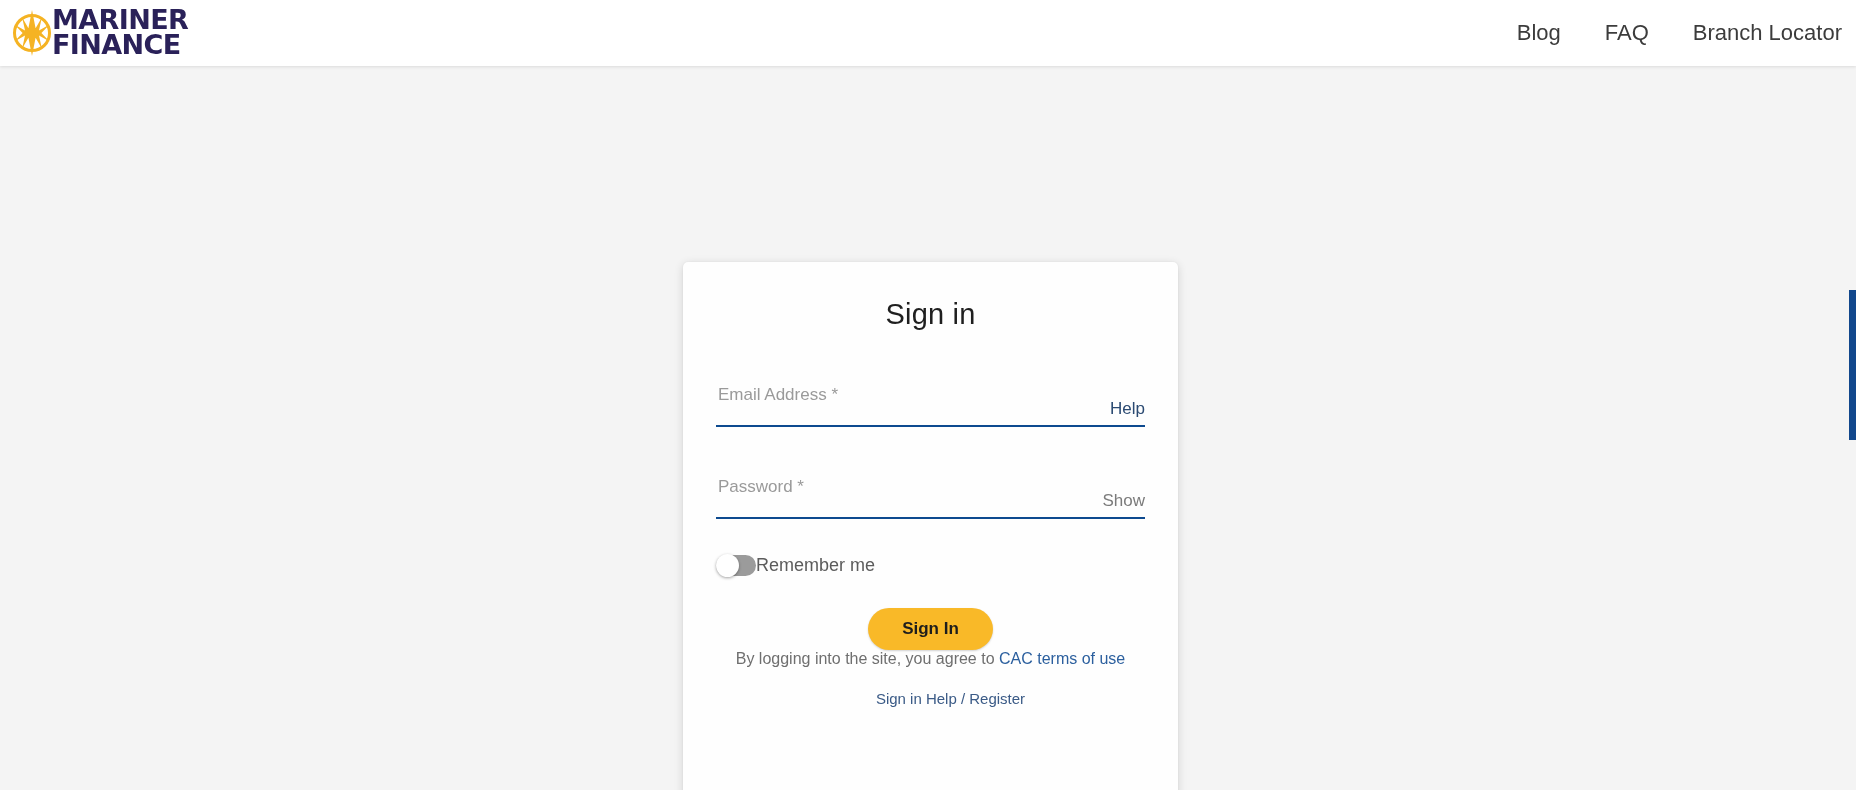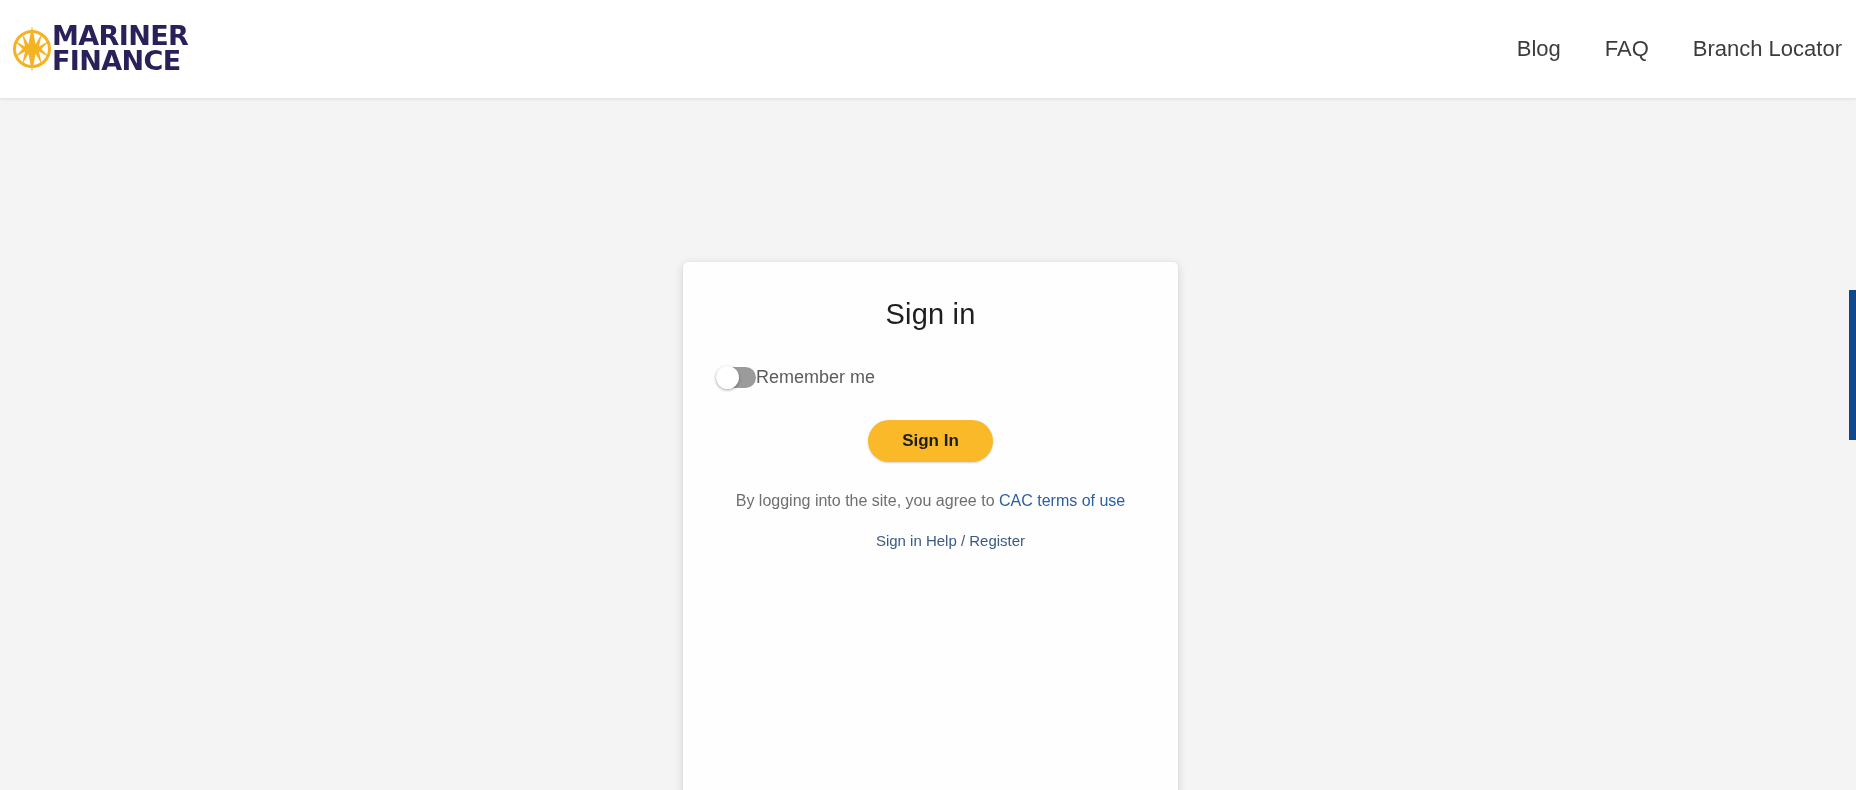--- a/index.html
+++ b/index.html
@@ -16,21 +16,21 @@
     background: #f4f4f4;
     position: relative;
     -webkit-font-smoothing: antialiased;
   }
 
   
   .site-header {
     position: absolute;
     top: 0; left: 0;
     width: 1856px;
-    height: 98px;
+    height: 66px;
     background: #ffffff;
     box-shadow: 0 1px 3px rgba(0,0,0,0.10);
     display: flex;
     align-items: center;
     z-index: 20;
   }
 
   .brand {
     display: flex;
     align-items: center;
@@ -207,21 +207,20 @@
     font-size: 17px;
     font-weight: 700;
     color: #1d1d1d;
     cursor: pointer;
     box-shadow: 0 1px 2px rgba(0,0,0,0.18);
   }
 
   
   .terms-row {
     text-align: center;
-    margin-top: 30px;
     font-size: 16px;
     color: #6f6f6f;
   }
 
   .terms-row a {
     color: #2b5f9e;
     text-decoration: none;
     cursor: pointer;
   }
 
@@ -273,20 +272,33 @@
   </nav>
 
 </header>
 
 <main class="page-body">
 
   <section class="signin-card">
 
     <h1 class="card-title">Sign in</h1>
 
+    <div class="field-stack">
+
+      <div class="field">
+        <input type="text" placeholder="Email Address *" style="">
+        <span class="field-action link-blue">Help</span>
+      </div>
+
+      <div class="field">
+        <input type="password" placeholder="Password *" style="">
+        <span class="field-action muted">Show</span>
+      </div>
+
+    </div>
 
     <div class="remember-row">
       <div class="toggle">
         <span class="knob"></span>
       </div>
       <span class="remember-label">Remember me</span>
     </div>
 
     <div class="button-row">
       <button class="btn-signin">Sign In</button>

